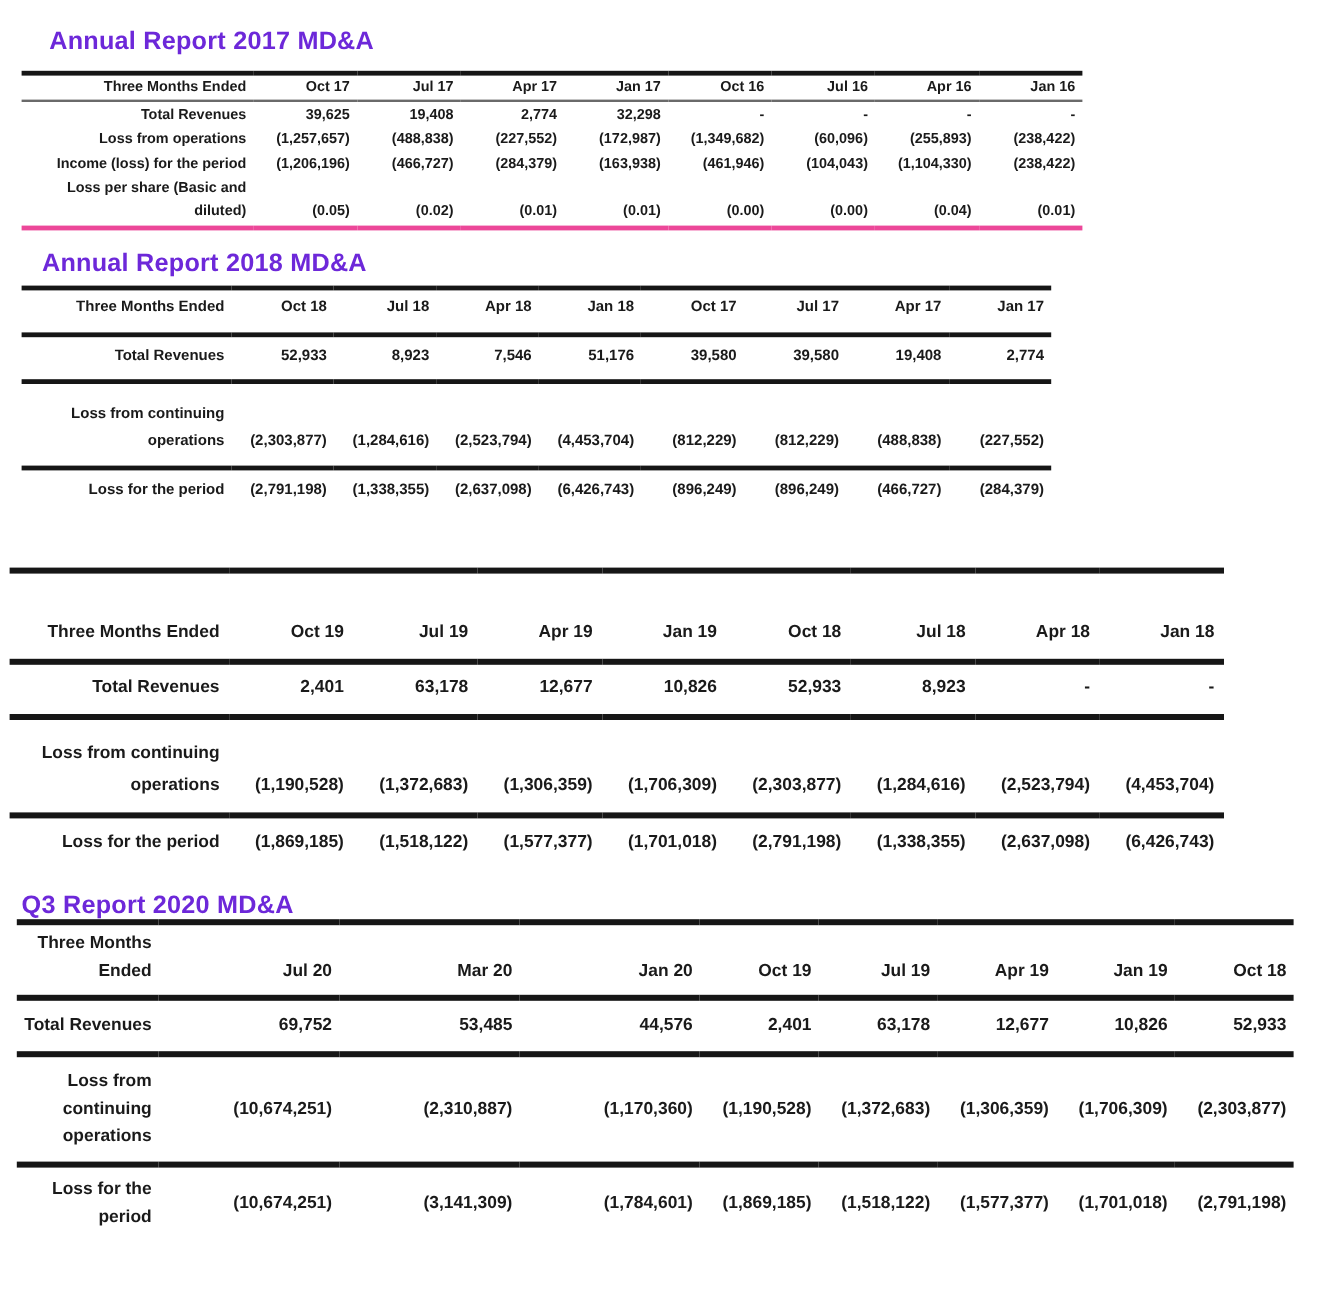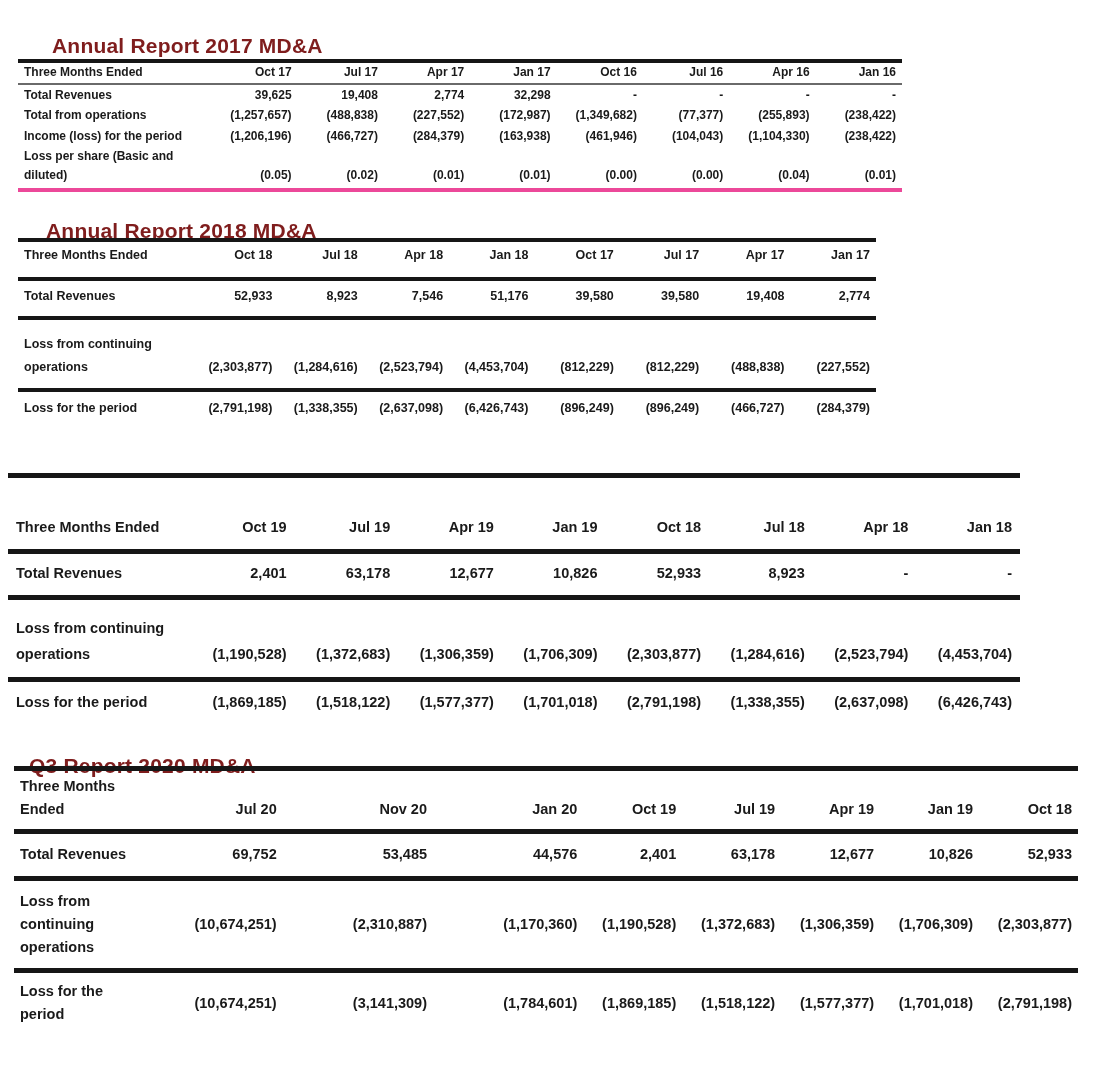--- a/index.html
+++ b/index.html
@@ -7,24 +7,24 @@
     position: relative;
     width: 1109px;
     height: 1087px;
     background: #ffffff;
     overflow: hidden;
     font-family: "Liberation Sans", sans-serif;
     color: #1a1a1a;
   }
   .report-title {
     position: absolute;
-    margin: 15px;
+    margin: 4px;
     font-size: 21px;
     font-weight: 700;
-    color: #7f1d1d;
+    color: #6d28d9;
     letter-spacing: 0.2px;
     white-space: nowrap;
   }
   #title-2017 { left: 37px; top: 19px; }
   #title-2018 { left: 31px; top: 204px; }
   #title-2019 { left: 34px; top: 439px; }
   #title-2020 { left: 14px; top: 739px; }
 
   table.fin {
     position: absolute;
@@ -33,21 +33,21 @@
     font-weight: 700;
     color: #1a1a1a;
   }
   table.fin th, table.fin td {
     padding: 2px 6px;
     text-align: right;
     white-space: nowrap;
     overflow: visible;
   }
   table.fin th.lbl, table.fin td.lbl {
-    text-align: left;
+    text-align: right;
     white-space: normal;
   }
 
   
   #tbl-2017 { left: 18px; top: 59px; width: 884px; font-size: 12px; line-height: 1.55; }
   #tbl-2017 thead th { border-top: 4px solid #161616; border-bottom: 2px solid #6a6a6a; padding: 0 6px 1px; vertical-align: bottom; }
   #tbl-2017 td { vertical-align: bottom; padding: 1px 6px; }
   #tbl-2017 .lbl { width: 20.5%; }
   #tbl-2017 tbody tr:last-child td { border-bottom: 4px solid #ec4899; padding-bottom: 3px; }
 
@@ -105,27 +105,27 @@
           <td>39,625</td>
           <td>19,408</td>
           <td>2,774</td>
           <td>32,298</td>
           <td>-</td>
           <td>-</td>
           <td>-</td>
           <td>-</td>
         </tr>
         <tr>
-          <td class="lbl">Total from operations</td>
+          <td class="lbl">Loss from operations</td>
           <td>(1,257,657)</td>
           <td>(488,838)</td>
           <td>(227,552)</td>
           <td>(172,987)</td>
           <td>(1,349,682)</td>
-          <td>(77,377)</td>
+          <td>(60,096)</td>
           <td>(255,893)</td>
           <td>(238,422)</td>
         </tr>
         <tr>
           <td class="lbl">Income (loss) for the period</td>
           <td>(1,206,196)</td>
           <td>(466,727)</td>
           <td>(284,379)</td>
           <td>(163,938)</td>
           <td>(461,946)</td>
@@ -249,21 +249,21 @@
         </tr>
       </tbody>
     </table>
 
   <h2 class="report-title" id="title-2020">Q3 Report 2020 MD&amp;A</h2>
   <table class="fin" id="tbl-2020">
       <thead>
         <tr>
           <th class="lbl">Three Months Ended</th>
           <th>Jul 20</th>
-          <th>Nov 20</th>
+          <th>Mar 20</th>
           <th>Jan 20</th>
           <th>Oct 19</th>
           <th>Jul 19</th>
           <th>Apr 19</th>
           <th>Jan 19</th>
           <th>Oct 18</th>
         </tr>
       </thead>
       <tbody>
         <tr>

